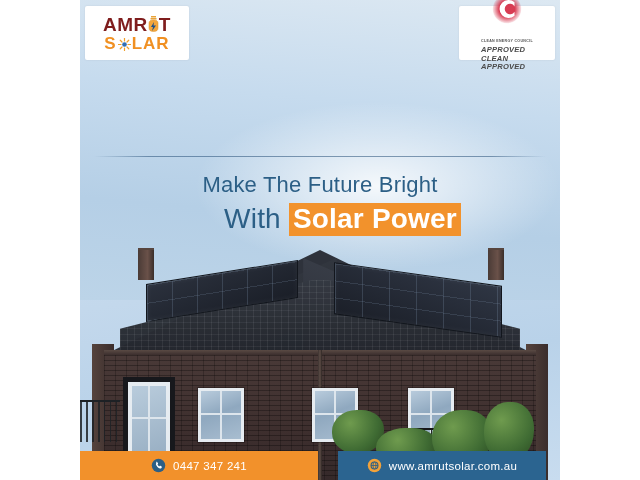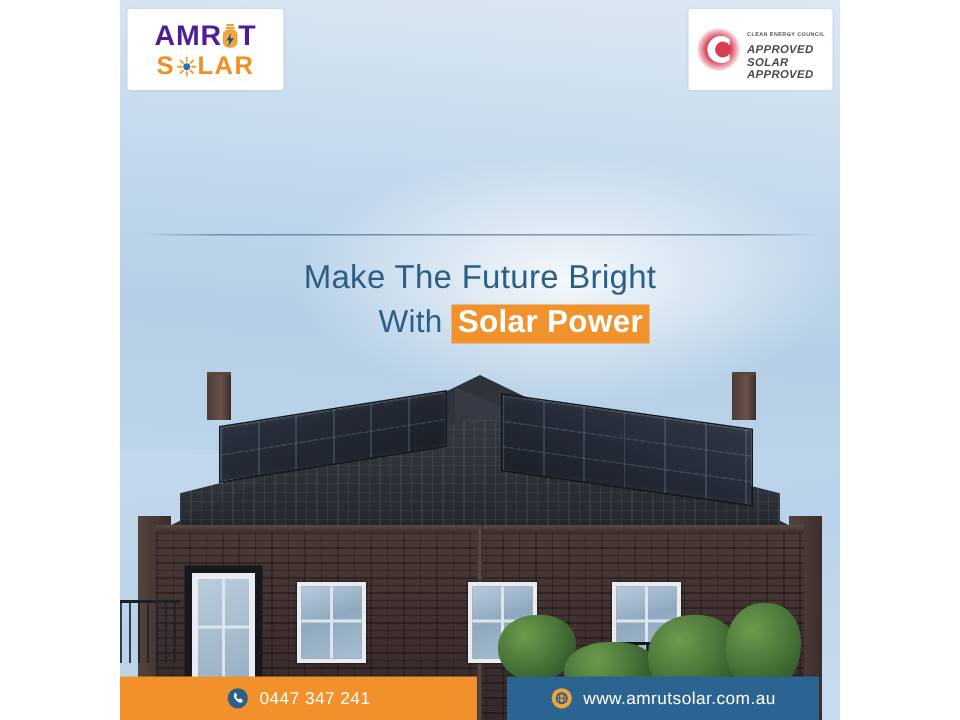--- a/index.html
+++ b/index.html
@@ -47,21 +47,21 @@
     justify-content: center;
     line-height: 1;
   }
   .logo-top {
     display: flex;
     align-items: center;
     justify-content: center;
     font-weight: bold;
     font-size: 19px;
     letter-spacing: 0.5px;
-    color: #4c1d95;
+    color: #7f1d1d;
   }
   .logo-bulb {
     position: relative;
     display: inline-block;
     width: 11px;
     height: 17px;
     margin: 0 0px;
     vertical-align: middle;
   }
   .logo-bottom {
@@ -90,20 +90,21 @@
     height: 54px;
     background: #ffffff;
     border-radius: 2px;
     box-shadow: 0 0 2px rgba(0,0,0,0.10);
     display: flex;
     align-items: center;
     justify-content: center;
     gap: 4px;
     padding: 0 4px;
     box-sizing: border-box;
+    flex-direction: column;
   }
   .cec-mark { width: 30px; height: 30px; flex: 0 0 auto; }
   .cec-text { text-align: left; line-height: 1.12; }
   .cec-line0 {
     font-size: 3.6px; letter-spacing: 0.3px; color: #555; font-weight: bold;
     white-space: nowrap;
   }
   .cec-line1, .cec-line2, .cec-line3 {
     font-size: 7.6px; font-weight: bold; font-style: italic;
     color: #4a4a4a; white-space: nowrap; letter-spacing: 0.2px;
@@ -154,21 +155,21 @@
     top: 172px;
     text-align: center;
     color: #2c5f86;
   }
   .sub-l1 {
     font-size: 22px;
     font-weight: normal;
     letter-spacing: 0.2px;
   }
   .sub-l2 {
-    font-size: 21px;
+    font-size: 28px;
     margin-top: 5px;
     letter-spacing: 0.2px;
     white-space: nowrap;
     padding-left: 45px;
   }
   .hl {
     background: #f2922c;
     color: #ffffff;
     font-weight: bold;
     padding: 1px 4px 2px 4px;
@@ -422,21 +423,21 @@
             <stop offset="100%" stop-color="#d6324a" stop-opacity="0.12"></stop>
           </radialGradient>
         </defs>
         <circle cx="20" cy="20" r="19" fill="url(#cdot)"></circle>
         <path d="M30 11 A12 12 0 1 0 30 29 L30 23.5 A7 7 0 1 1 30 16.5 Z" fill="#ffffff"></path>
       </svg>
     </span>
     <span class="cec-text">
       <span class="cec-line0">CLEAN ENERGY COUNCIL</span>
       <div class="cec-line1">APPROVED</div>
-      <div class="cec-line2">SOLAR</div>
+      <div class="cec-line2">CLEAN</div>
       <div class="cec-line3">APPROVED</div>
     </span>
   </div>
 
   <div class="rule"></div>
 
   <div class="subhead">
     <div class="sub-l1">Make The Future Bright</div>
     <div class="sub-l2">
       <span>With</span>

